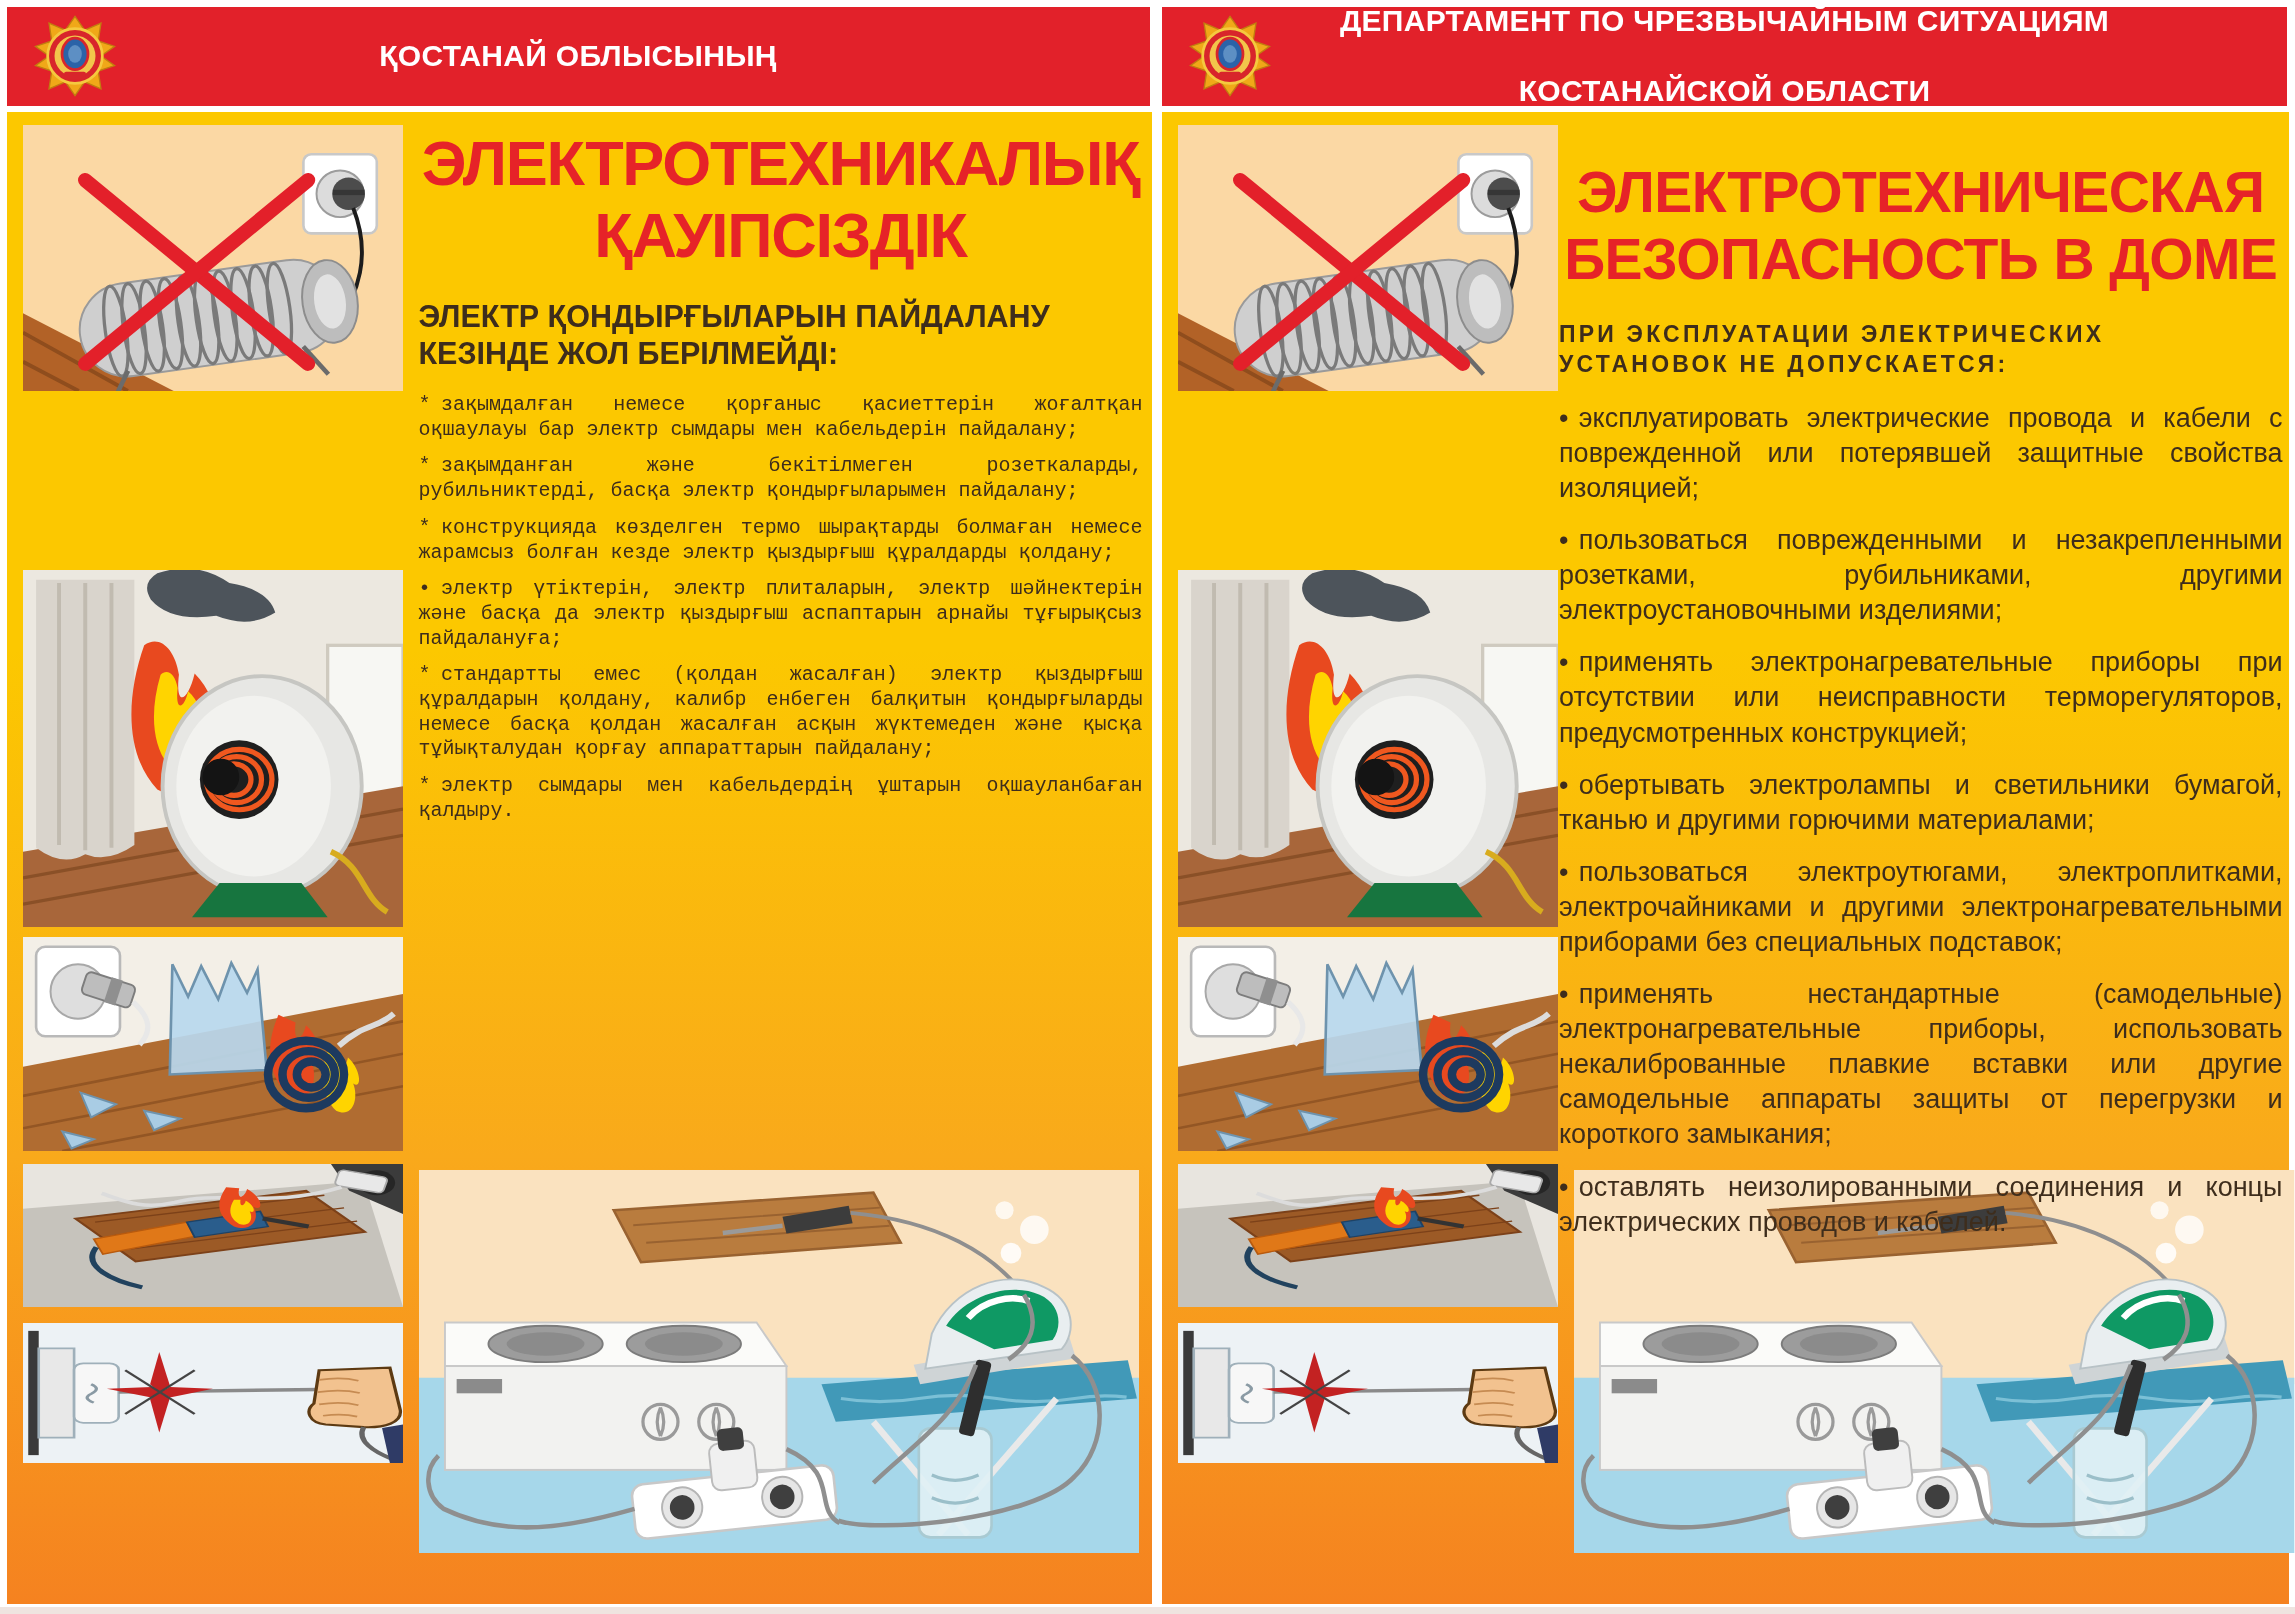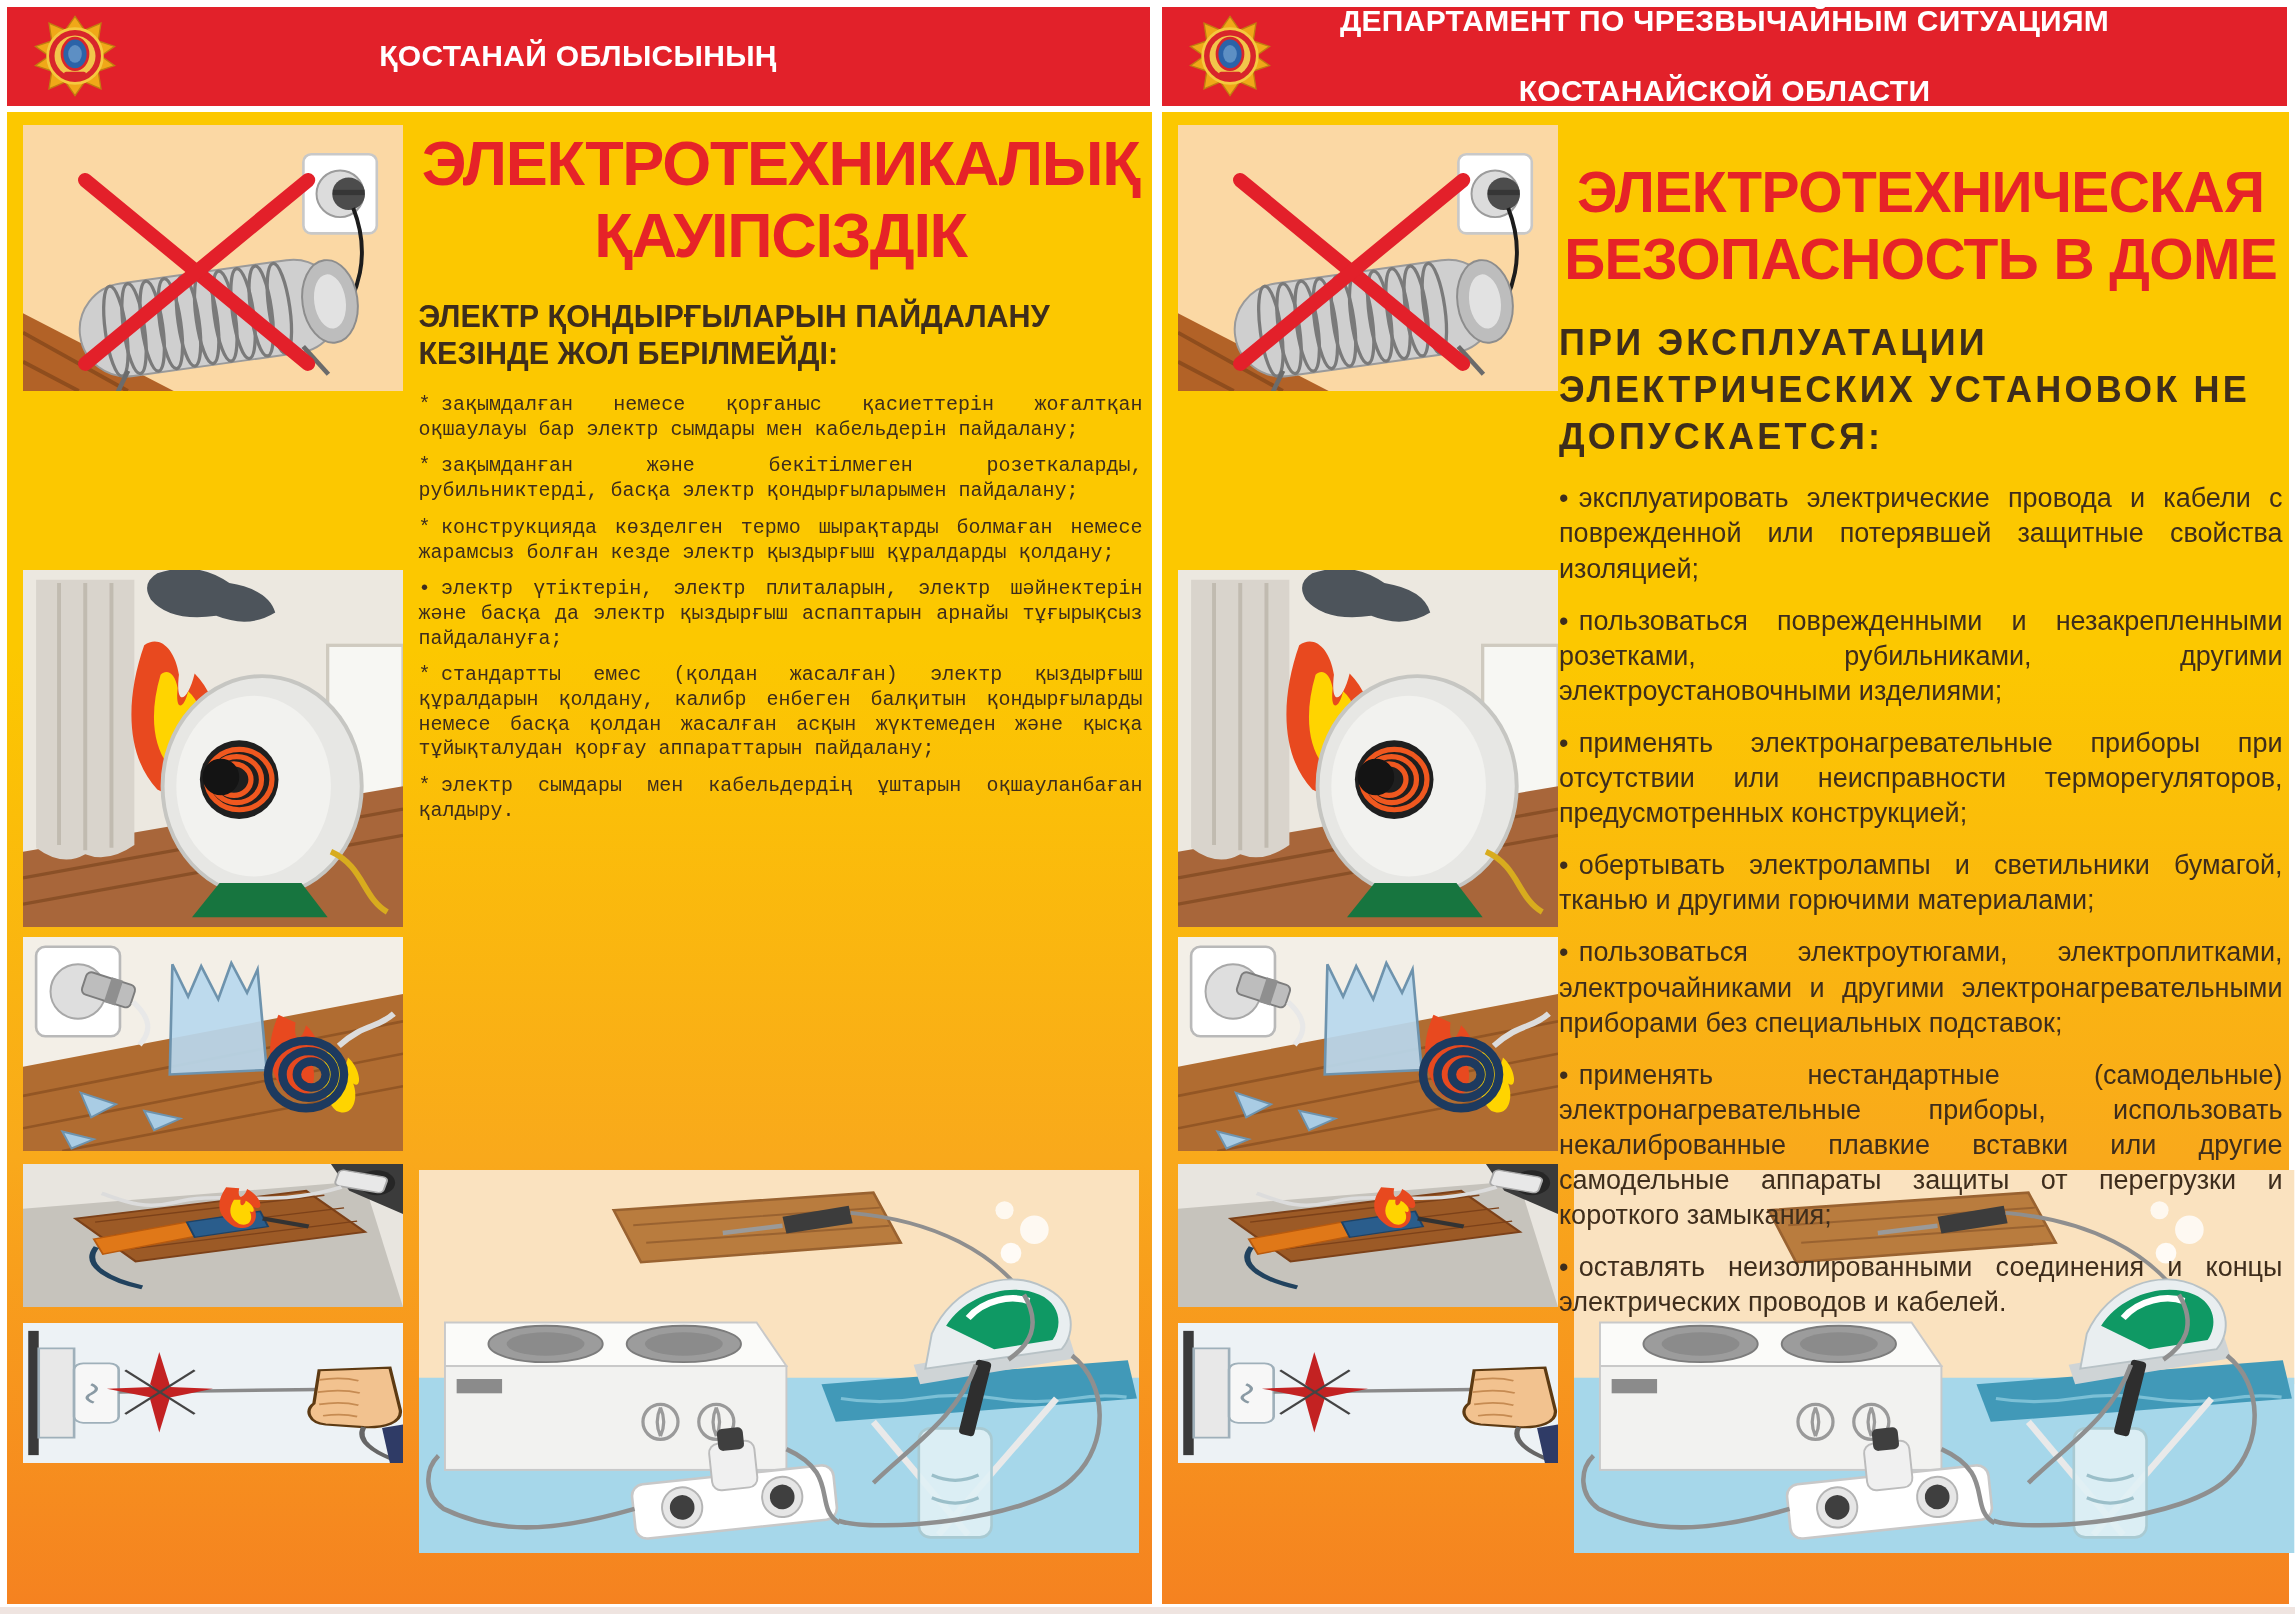--- a/index.html
+++ b/index.html
@@ -30,21 +30,21 @@
 
   .text-col{position:absolute;left:412px;right:9px;top:13px;}
   .panel--ru .text-col{left:397px;right:6.5px;}
 
   .title{color:#e62328;font-weight:bold;text-align:center;}
   .panel--kk .title{font-size:63px;line-height:1.13;letter-spacing:-1.3px;margin-top:3.9px;}
   .panel--ru .title{font-size:57px;line-height:1.18;letter-spacing:-0.6px;margin-top:34px;}
 
   .intro{color:#3e2d1c;font-weight:bold;margin-top:27px;}
   .panel--kk .intro{font-size:30.5px;line-height:1.22;}
-  .panel--ru .intro{font-size:36px;line-height:1.3;letter-spacing:3.2px;}
+  .panel--ru .intro{font-size:23px;line-height:1.3;letter-spacing:3.2px;}
 
   .bullets{margin-top:21px;}
   .bullet{color:#3e2d1c;text-align:justify;margin:0 0 11.7px 0;}
   .panel--kk .bullet{font-size:20px;line-height:1.24;font-family:Liberation Mono, monospace;}
   .panel--ru .bullet{font-size:27px;line-height:1.3;margin-bottom:17px;}
   .bullet .marker{padding-right:10.4px;}
   .hidden-defs{position:absolute;width:0;height:0;overflow:hidden;}
 </style>
 </head>
 <body>

